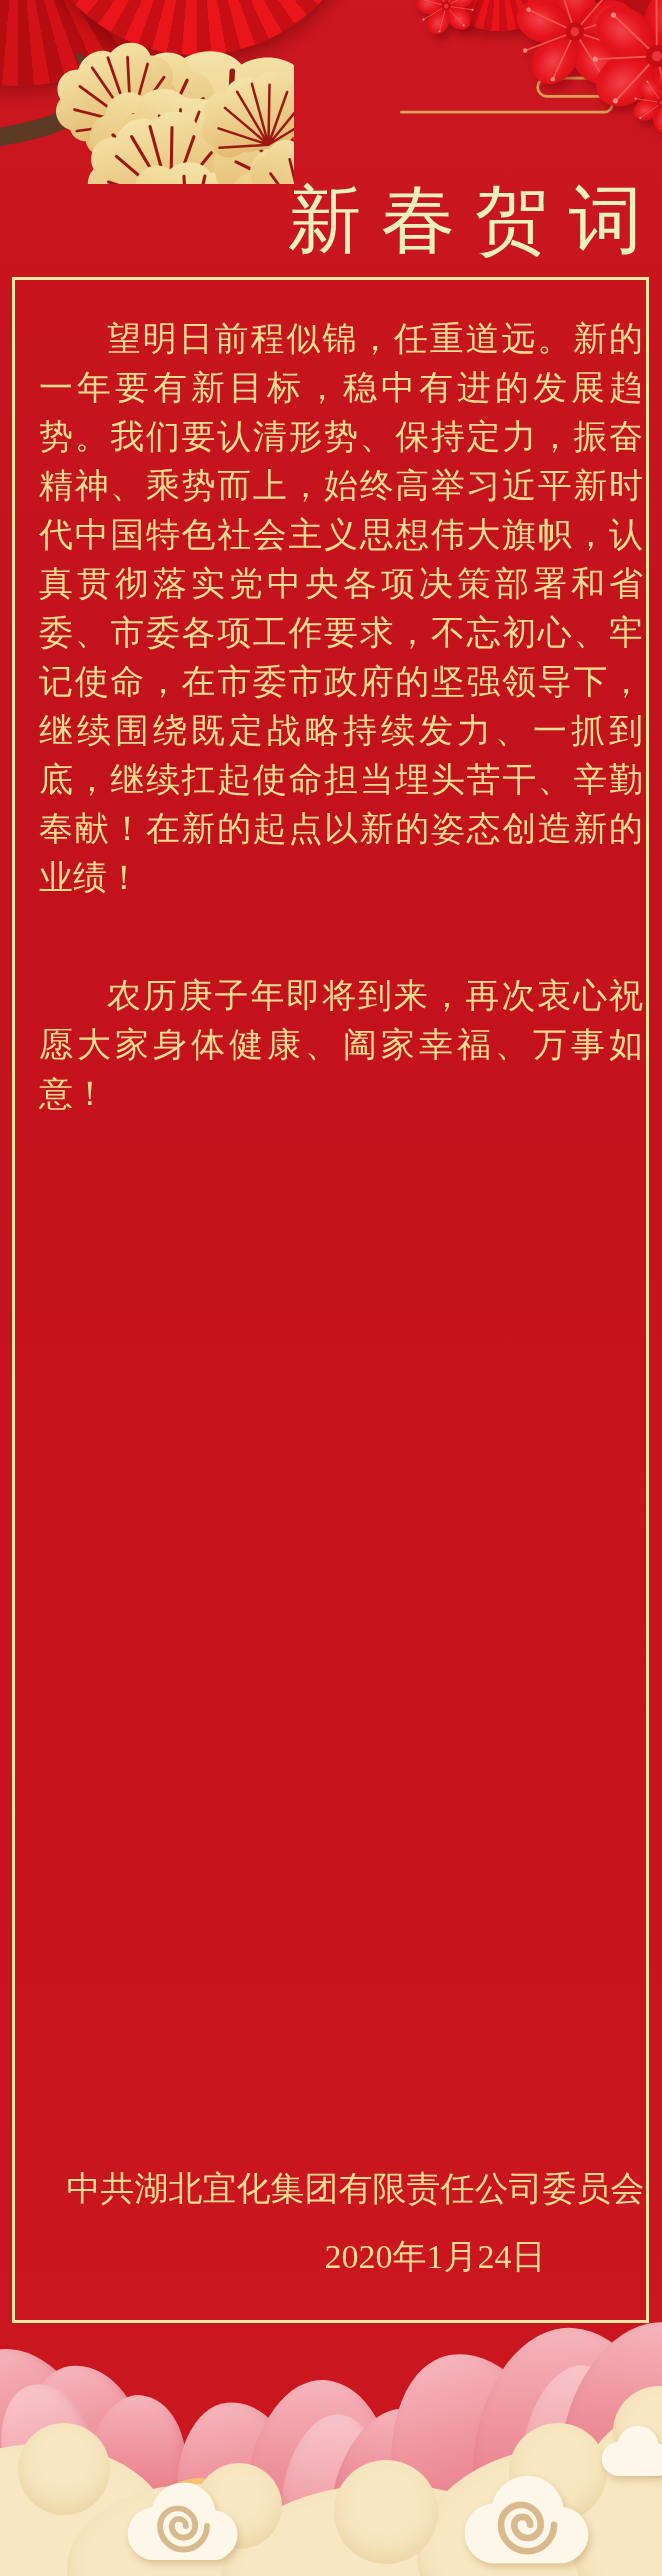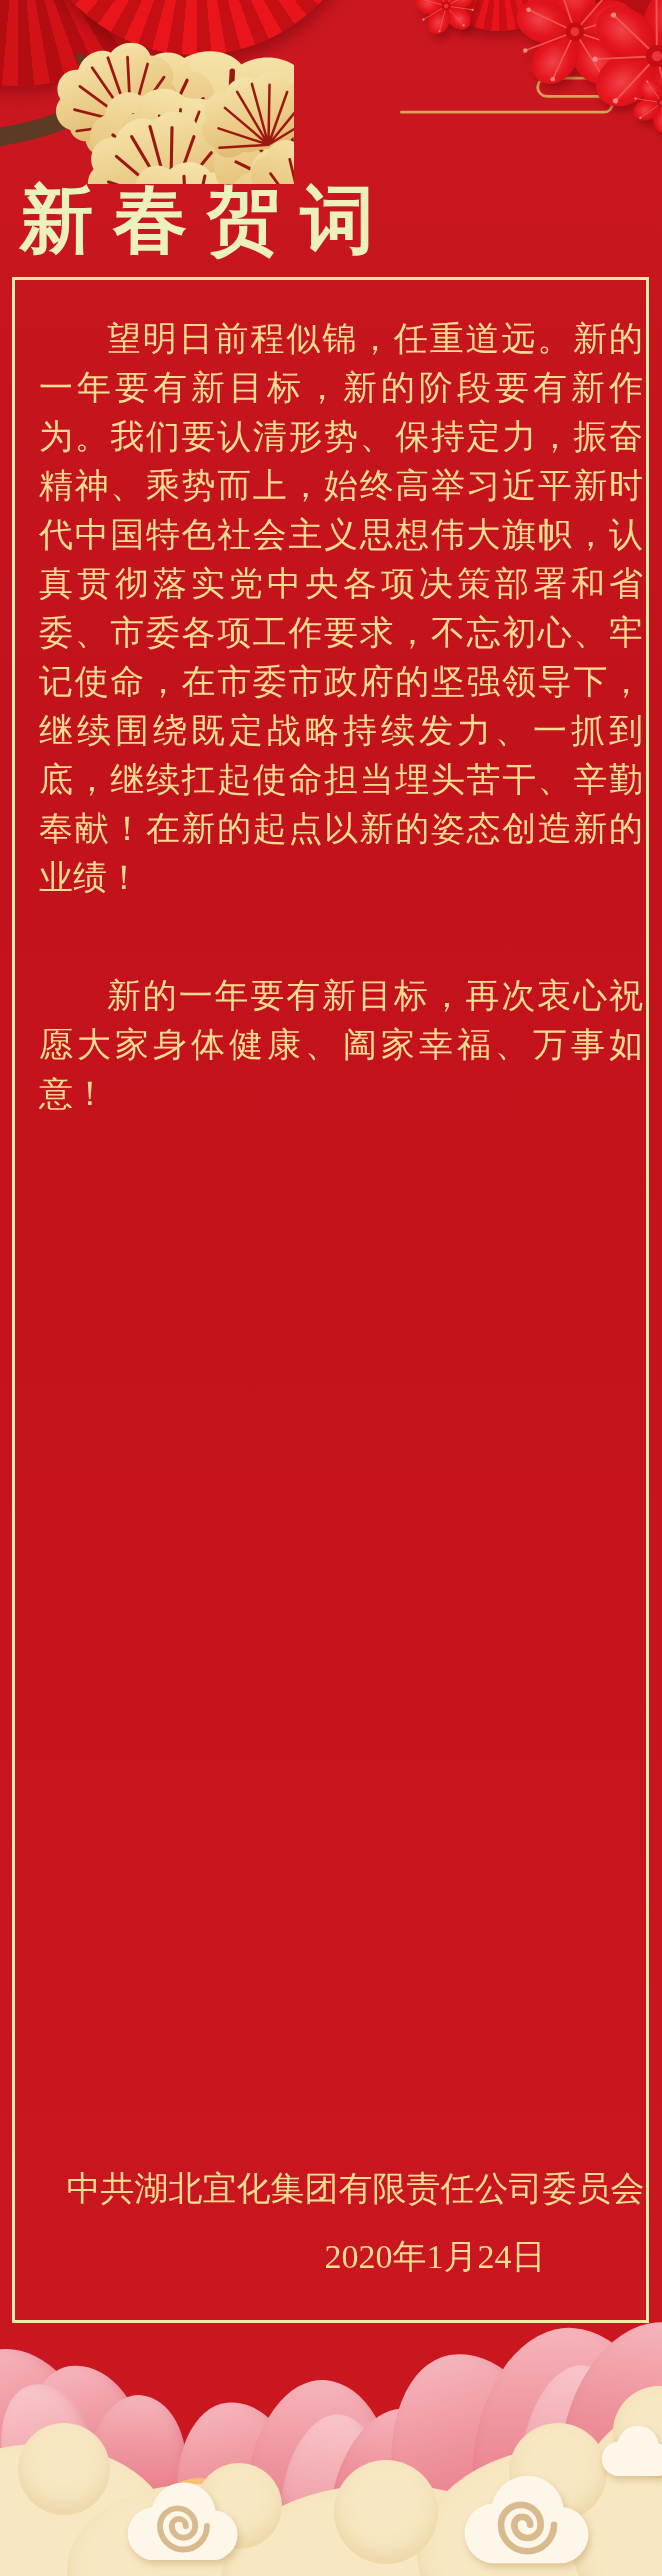--- a/index.html
+++ b/index.html
@@ -22,22 +22,22 @@
   .fan-c{left:420px;top:-128px;width:159px;height:159px;
     background:repeating-conic-gradient(#e8141a 0 6deg,#c90f15 6deg 12deg);
     box-shadow:0 6.1px 11px rgba(80,0,0,.35);}
   .disc{position:absolute;left:592px;top:-86px;width:147px;height:147px;border-radius:50%;background:#b80f15;}
   .pine-svg{position:absolute;left:0;top:0;width:294px;height:184px;}
   .blossom-svg{position:absolute;left:380px;top:-43px;width:288px;height:196px;
     filter:drop-shadow(4.9px 6.1px 3.7px rgba(110,0,5,.4));}
   .goldline-svg{position:absolute;left:368px;top:67px;width:288px;height:55px;}
   .spark{position:absolute;width:3.1px;height:3.1px;border-radius:50%;background:#e8c162;opacity:.8;}
   
-  .title{position:absolute;top:171px;left:0;width:100%;text-align:left;
-    font-size:74px;font-weight:bold;color:#ecf0bc;letter-spacing:19.6px;text-indent:19.6px;}
+  .title{position:absolute;top:171px;left:0;width:100%;text-align:right;
+    font-size:74px;font-weight:normal;color:#ecf0bc;letter-spacing:19.6px;text-indent:19.6px;}
   .frame{position:absolute;left:12.3px;top:277px;width:631px;height:2040px;border:3.1px solid #f6e9a4;}
   .content{position:absolute;left:39px;top:314px;width:604px;
     color:#f8dc92;font-size:34px;line-height:49px;text-align:justify;}
   .content p{margin:0 0 69px 0;text-indent:2em;}
   .signature{position:absolute;top:2166px;left:24.5px;width:100%;text-align:center;
     font-size:34px;color:#f8dc92;}
   .date{position:absolute;top:2234px;left:104px;width:100%;text-align:center;
     font-size:34px;color:#f8dc92;}
   
   .bottom{position:absolute;left:0;top:2331px;width:662px;height:245px;}
@@ -149,22 +149,22 @@
     <use href="#pine" transform="translate(388,198) scale(0.7) rotate(14)"></use>
     <use href="#pine" transform="translate(298,154) scale(0.45) rotate(-18)"></use>
     <use href="#pine" transform="translate(425,195) scale(0.5) rotate(18)"></use>
   </svg>
 
   <div class="title">新春贺词</div>
 
   <div class="frame"></div>
 
   <div class="content">
-    <p>望明日前程似锦，任重道远。新的一年要有新目标，新的阶段要有新作为。我们要认清形势、保持定力，振奋精神、乘势而上，始终高举习近平新时代中国特色社会主义思想伟大旗帜，认真贯彻落实党中央各项决策部署和省委、市委各项工作要求，不忘初心、牢记使命，在市委市政府的坚强领导下，继续围绕既定战略持续发力、一抓到底，继续扛起使命担当埋头苦干、辛勤奉献！在新的起点以新的姿态创造新的业绩！</p>
-    <p>新的一年要有新目标，再次衷心祝愿大家身体健康、阖家幸福、万事如意！</p>
+    <p>望明日前程似锦，任重道远。新的一年要有新目标，稳中有进的发展趋势。我们要认清形势、保持定力，振奋精神、乘势而上，始终高举习近平新时代中国特色社会主义思想伟大旗帜，认真贯彻落实党中央各项决策部署和省委、市委各项工作要求，不忘初心、牢记使命，在市委市政府的坚强领导下，继续围绕既定战略持续发力、一抓到底，继续扛起使命担当埋头苦干、辛勤奉献！在新的起点以新的姿态创造新的业绩！</p>
+    <p>农历庚子年即将到来，再次衷心祝愿大家身体健康、阖家幸福、万事如意！</p>
   </div>
 
   <div class="signature">中共湖北宜化集团有限责任公司委员会</div>
   <div class="date">2020年1月24日</div>
 
   <div class="spark" style="left:58px;top:2399px;"></div>
   <div class="spark" style="left:583px;top:2380px;"></div>
 
   <div class="bottom">
     <div class="petal" style="left:-49px;top:15.3px;width:141px;height:184px;transform:rotate(-18deg);"></div>

